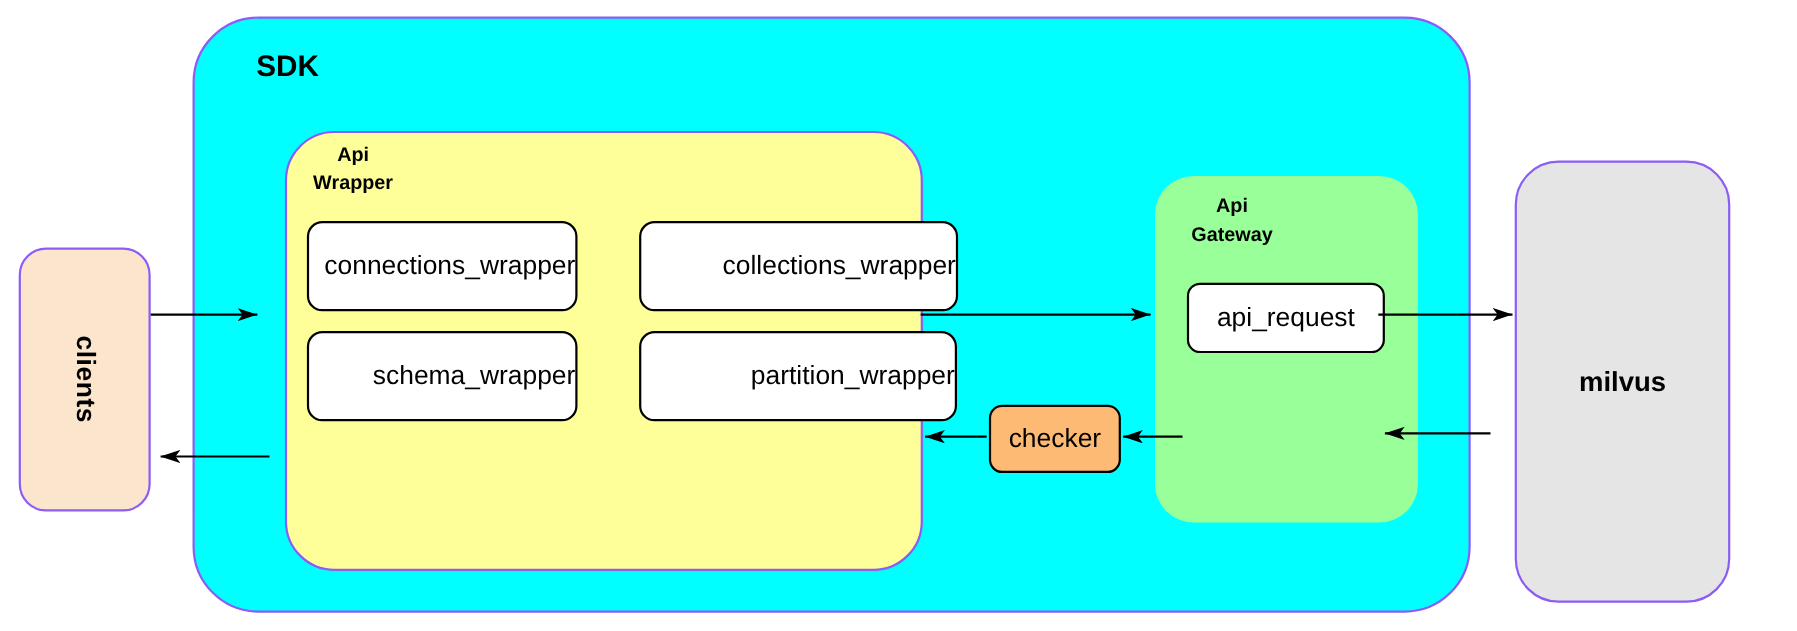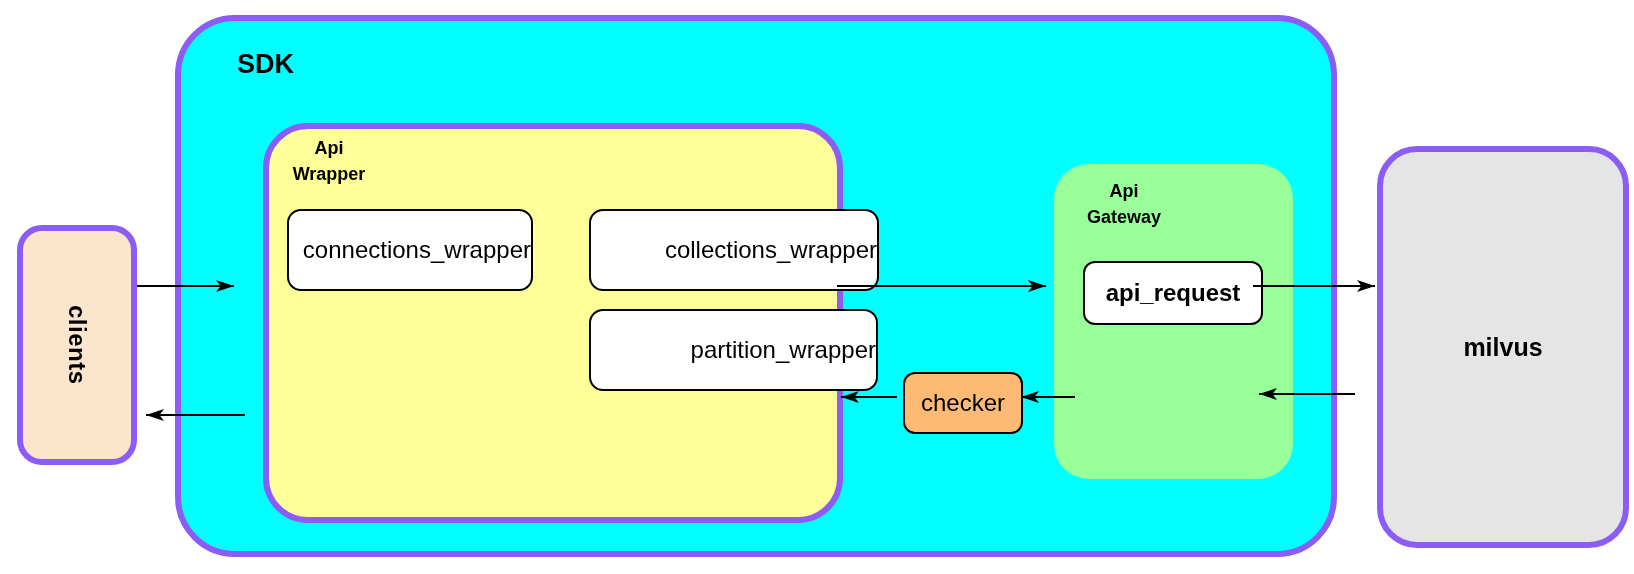--- a/index.html
+++ b/index.html
@@ -5,21 +5,21 @@
   html,body{margin:0;padding:0;background:#ffffff;}
   #stage{
     position:relative;
     width:1634px;height:574px;
     background:#ffffff;
     font-family:"Liberation Sans","DejaVu Sans",sans-serif;
     color:#000;
     overflow:hidden;
   }
   .node{position:absolute;box-sizing:border-box;}
-  .bordered{border:6px solid #8b5cf6;}
+  .bordered{border:2px solid #8b5cf6;}
 
   
   #clients{
     left:17px;top:225px;width:120px;height:240px;
     background:#FCE5CD;border-radius:25px;
     display:flex;align-items:center;justify-content:center;
   }
   #clients .vlabel{
     writing-mode:vertical-rl;
     font-weight:bold;font-size:24px;letter-spacing:0.5px;
@@ -72,28 +72,27 @@
   #api-gateway{
     left:873px;top:143px;width:239px;height:315px;
     background:#99FF99;border-radius:35px;
   }
   #api-gateway .block-label{left:0;top:14px;width:140px;}
   .gw-item{
     position:absolute;
     background:#fff;border:2px solid #000;border-radius:12px;
     display:flex;align-items:center;justify-content:center;
     font-size:24px;
-    font-weight:bold;
   }
   #gw-request{left:29px;top:97px;width:176px;height:60px;}
   #gw-response{left:27px;top:208px;width:180px;height:59px;}
 
   
   #milvus{
-    left:1377px;top:146px;width:252px;height:402px;
+    left:1377px;top:146px;width:196px;height:402px;
     background:#E5E5E5;border-radius:40px;
     display:flex;align-items:center;justify-content:center;
     font-weight:bold;font-size:25px;
   }
 
   
   #arrows{
     position:absolute;left:0;top:0;width:1634px;height:574px;
     pointer-events:none;z-index:10;
   }
@@ -112,20 +111,23 @@
     <span id="sdk-label">SDK</span>
 
     <div class="node bordered" id="api-wrapper">
       <span class="block-label">Api
 Wrapper</span>
       <div class="wrap-item" id="wrap-0">
         <span>connections_wrapper</span>
       </div>
       <div class="wrap-item" id="wrap-1">
         <span>collections_wrapper</span>
+      </div>
+      <div class="wrap-item" id="wrap-2">
+        <span>schema_wrapper</span>
       </div>
       <div class="wrap-item" id="wrap-3">
         <span>partition_wrapper</span>
       </div>
     </div>
 
     <div class="node" id="checker">
       <span>checker</span>
     </div>
 

